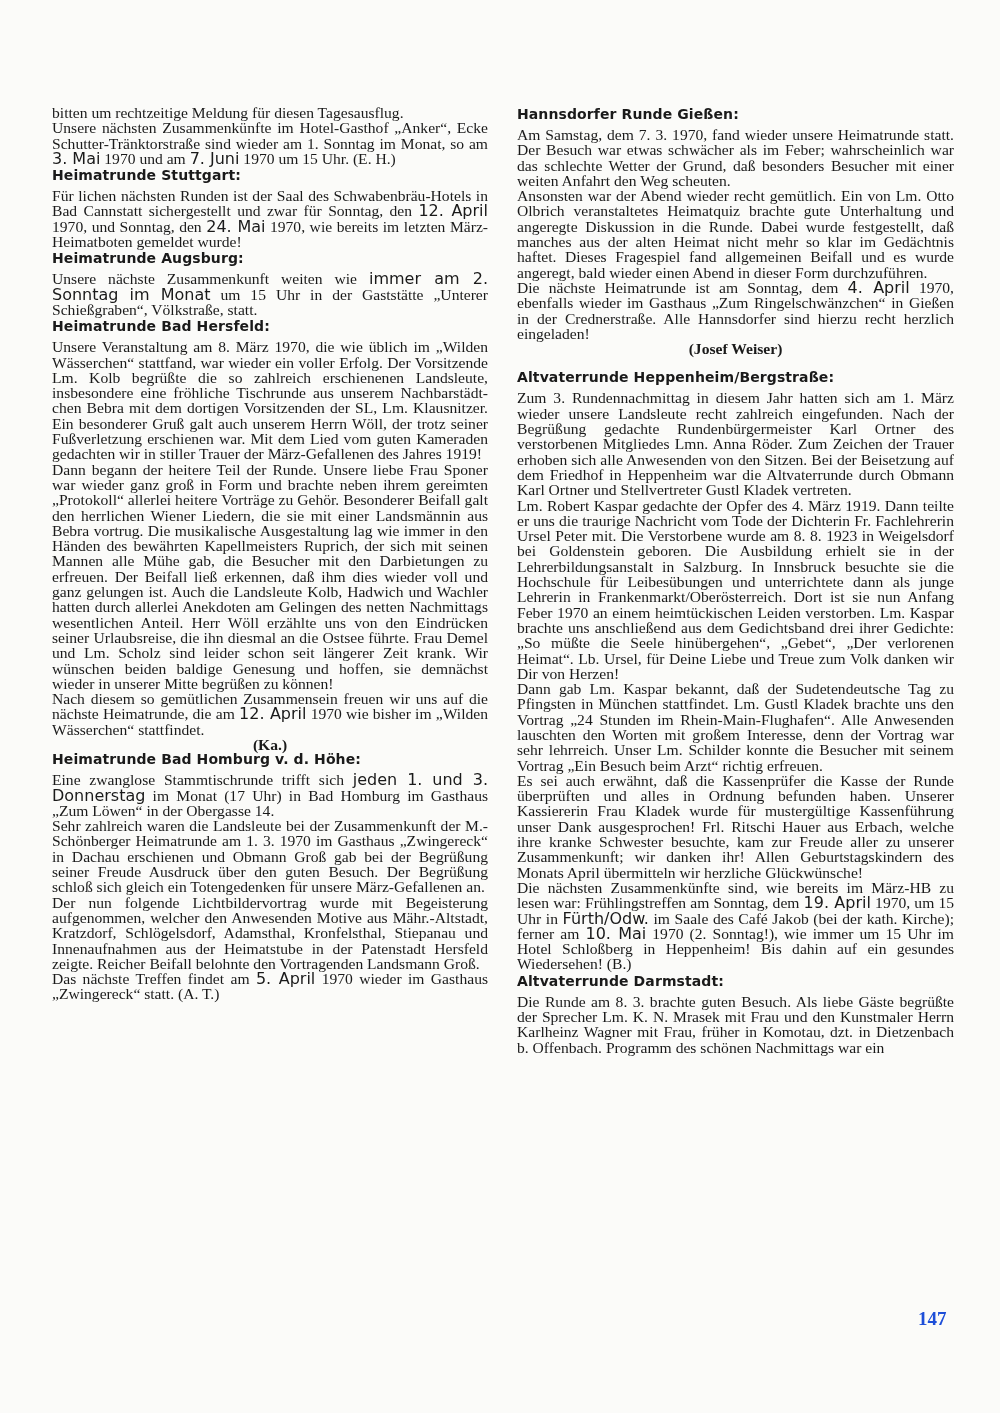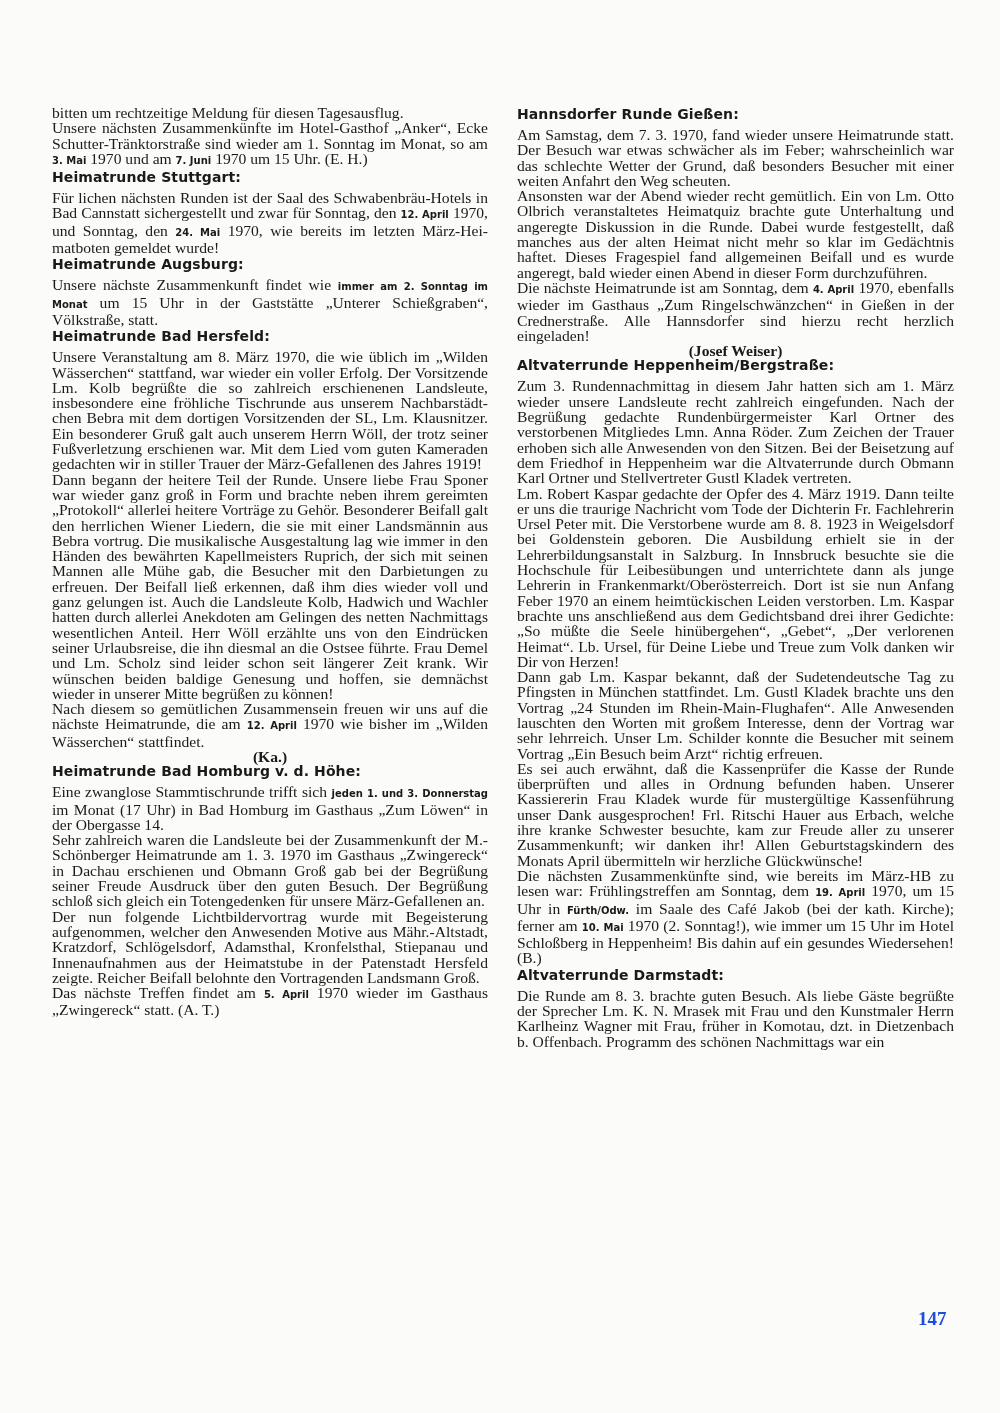--- a/index.html
+++ b/index.html
@@ -27,22 +27,22 @@
     font-weight: bold;
     font-size: 14px;
     line-height: 15px;
     margin: 8px 0 5px 0;
     letter-spacing: 0.1px;
     text-align: left;
   }
   .col h2:first-child { margin-top: 2px; }
   .b {
     font-family: "DejaVu Sans", "Liberation Sans", sans-serif;
-    font-weight: bold;
-    font-size: 10px;
+    font-weight: normal;
+    font-size: 16px;
     margin-top: 40px;
   }
   .sig { text-align: center; display: block; font-weight: bold; }
   .page-number {
     position: absolute;
     left: 918px; top: 1308px;
     font-family: "Liberation Serif", "DejaVu Serif", serif;
     font-size: 19px;
     font-weight: bold;
     color: #1d4ed8;
@@ -57,21 +57,21 @@
     <p><span>Unsere nächsten Zusammenkünfte im Hotel-Gasthof „Anker“, Ecke Schutter-Tränktorstraße sind wieder am 1. Sonntag im Monat, so am </span><span class="b">3. Mai</span><span> 1970 und am </span><span class="b">7. Juni</span><span> 1970 um 15 Uhr. (E. H.)</span></p>
   </section>
 
   <section>
     <h2>Heimatrunde Stuttgart:</h2>
     <p><span>Für lichen nächsten Runden ist der Saal des Schwa­benbräu-Hotels in Bad Cannstatt sichergestellt und zwar für Sonntag, den </span><span class="b">12. April</span><span> 1970, und Sonntag, den </span><span class="b">24. Mai</span><span> 1970, wie bereits im letzten März-Hei­matboten gemeldet wurde!</span></p>
   </section>
 
   <section>
     <h2>Heimatrunde Augsburg:</h2>
-    <p><span>Unsere nächste Zusammenkunft findet wie </span><span class="b">immer am 2. Sonntag im Monat</span><span> um 15 Uhr in der Gaststätte „Unterer Schießgraben“, Völkstraße, statt.</span></p>
+    <p><span>Unsere nächste Zusammenkunft weiten wie </span><span class="b">immer am 2. Sonntag im Monat</span><span> um 15 Uhr in der Gaststätte „Unterer Schießgraben“, Völkstraße, statt.</span></p>
   </section>
 
   <section>
     <h2>Heimatrunde Bad Hersfeld:</h2>
     <p>Unsere Veranstaltung am 8. März 1970, die wie üblich im „Wilden Wässerchen“ stattfand, war wieder ein voller Erfolg. Der Vorsitzende Lm. Kolb begrüßte die so zahlreich erschienenen Landsleute, insbesondere eine fröhliche Tischrunde aus unserem Nachbarstädt­chen Bebra mit dem dortigen Vorsitzenden der SL, Lm. Klausnitzer. Ein besonderer Gruß galt auch unse­rem Herrn Wöll, der trotz seiner Fußverletzung er­schienen war. Mit dem Lied vom guten Kameraden gedachten wir in stiller Trauer der März-Gefallenen des Jahres 1919!</p>
     <p>Dann begann der heitere Teil der Runde. Unsere liebe Frau Sponer war wieder ganz groß in Form und brachte neben ihrem gereimten „Protokoll“ allerlei heitere Vorträge zu Gehör. Besonderer Beifall galt den herrlichen Wiener Liedern, die sie mit einer Lands­männin aus Bebra vortrug. Die musikalische Ausge­staltung lag wie immer in den Händen des bewährten Kapellmeisters Ruprich, der sich mit seinen Mannen alle Mühe gab, die Besucher mit den Darbietungen zu erfreuen. Der Beifall ließ erkennen, daß ihm dies wieder voll und ganz gelungen ist. Auch die Landsleute Kolb, Hadwich und Wachler hatten durch allerlei Anek­doten am Gelingen des netten Nachmittags wesent­lichen Anteil. Herr Wöll erzählte uns von den Ein­drücken seiner Urlaubsreise, die ihn diesmal an die Ostsee führte. Frau Demel und Lm. Scholz sind leider schon seit längerer Zeit krank. Wir wünschen beiden baldige Genesung und hoffen, sie demnächst wieder in unserer Mitte begrüßen zu können!</p>
     <p><span>Nach diesem so gemütlichen Zusammensein freuen wir uns auf die nächste Heimatrunde, die am </span><span class="b">12. April</span><span> 1970 wie bisher im „Wilden Wässerchen“ stattfindet.</span></p>
     <span class="sig">(Ka.)</span>
   </section>
 
@@ -90,21 +90,21 @@
 <div class="col col-right">
   <section>
     <h2>Hannsdorfer Runde Gießen:</h2>
     <p>Am Samstag, dem 7. 3. 1970, fand wieder unsere Heimatrunde statt. Der Besuch war etwas schwächer als im Feber; wahrscheinlich war das schlechte Wetter der Grund, daß besonders Besucher mit einer weiten Anfahrt den Weg scheuten.</p>
     <p>Ansonsten war der Abend wieder recht gemütlich. Ein von Lm. Otto Olbrich veranstaltetes Heimatquiz brach­te gute Unterhaltung und angeregte Diskussion in die Runde. Dabei wurde festgestellt, daß manches aus der alten Heimat nicht mehr so klar im Gedächtnis haftet. Dieses Fragespiel fand allgemeinen Beifall und es wurde angeregt, bald wieder einen Abend in dieser Form durchzuführen.</p>
     <p><span>Die nächste Heimatrunde ist am Sonntag, dem </span><span class="b">4. April</span><span> 1970, ebenfalls wieder im Gasthaus „Zum Rin­gelschwänzchen“ in Gießen in der Crednerstraße. Alle Hannsdorfer sind hierzu recht herzlich eingeladen!</span></p>
     <span class="sig">(Josef Weiser)</span>
   </section>
 
   <section>
-    <h2 style="margin-top:0">Altvaterrunde Heppenheim/Bergstraße:</h2>
+    <h2 style="margin-top:14px">Altvaterrunde Heppenheim/Bergstraße:</h2>
     <p>Zum 3. Rundennachmittag in diesem Jahr hatten sich am 1. März wieder unsere Landsleute recht zahlreich eingefunden. Nach der Begrüßung gedachte Runden­bürgermeister Karl Ortner des verstorbenen Mitgliedes Lmn. Anna Röder. Zum Zeichen der Trauer erhoben sich alle Anwesenden von den Sitzen. Bei der Bei­setzung auf dem Friedhof in Heppenheim war die Altvaterrunde durch Obmann Karl Ortner und Stellver­treter Gustl Kladek vertreten.</p>
     <p>Lm. Robert Kaspar gedachte der Opfer des 4. März 1919. Dann teilte er uns die traurige Nachricht vom Tode der Dichterin Fr. Fachlehrerin Ursel Peter mit. Die Verstorbene wurde am 8. 8. 1923 in Weigelsdorf bei Goldenstein geboren. Die Ausbildung erhielt sie in der Lehrerbildungsanstalt in Salzburg. In Innsbruck besuchte sie die Hochschule für Leibesübungen und unterrichtete dann als junge Lehrerin in Franken­markt/Oberösterreich. Dort ist sie nun Anfang Feber 1970 an einem heimtückischen Leiden verstorben. Lm. Kaspar brachte uns anschließend aus dem Gedichts­band drei ihrer Gedichte: „So müßte die Seele hin­übergehen“, „Gebet“, „Der verlorenen Heimat“. Lb. Ursel, für Deine Liebe und Treue zum Volk danken wir Dir von Herzen!</p>
     <p>Dann gab Lm. Kaspar bekannt, daß der Sudeten­deutsche Tag zu Pfingsten in München stattfindet. Lm. Gustl Kladek brachte uns den Vortrag „24 Stunden im Rhein-Main-Flughafen“. Alle Anwesenden lauschten den Worten mit großem Interesse, denn der Vortrag war sehr lehrreich. Unser Lm. Schilder konnte die Besucher mit seinem Vortrag „Ein Besuch beim Arzt“ richtig erfreuen.</p>
     <p>Es sei auch erwähnt, daß die Kassenprüfer die Kasse der Runde überprüften und alles in Ordnung befunden haben. Unserer Kassiererin Frau Kladek wurde für mustergültige Kassenführung unser Dank ausgespro­chen! Frl. Ritschi Hauer aus Erbach, welche ihre kranke Schwester besuchte, kam zur Freude aller zu unserer Zusammenkunft; wir danken ihr! Allen Ge­burtstagskindern des Monats April übermitteln wir herzliche Glückwünsche!</p>
     <p><span>Die nächsten Zusammenkünfte sind, wie bereits im März-HB zu lesen war: Frühlingstreffen am Sonntag, dem </span><span class="b">19. April</span><span> 1970, um 15 Uhr in </span><span class="b">Fürth/Odw.</span><span> im Saale des Café Jakob (bei der kath. Kirche); ferner am </span><span class="b">10. Mai</span><span> 1970 (2. Sonntag!), wie immer um 15 Uhr im Hotel Schloßberg in Heppenheim! Bis dahin auf ein gesundes Wiedersehen! (B.)</span></p>
   </section>
 
   <section>
     <h2>Altvaterrunde Darmstadt:</h2>
     <p>Die Runde am 8. 3. brachte guten Besuch. Als liebe Gäste begrüßte der Sprecher Lm. K. N. Mrasek mit Frau und den Kunstmaler Herrn Karlheinz Wagner mit Frau, früher in Komotau, dzt. in Dietzenbach b. Offen­bach. Programm des schönen Nachmittags war ein</p>

